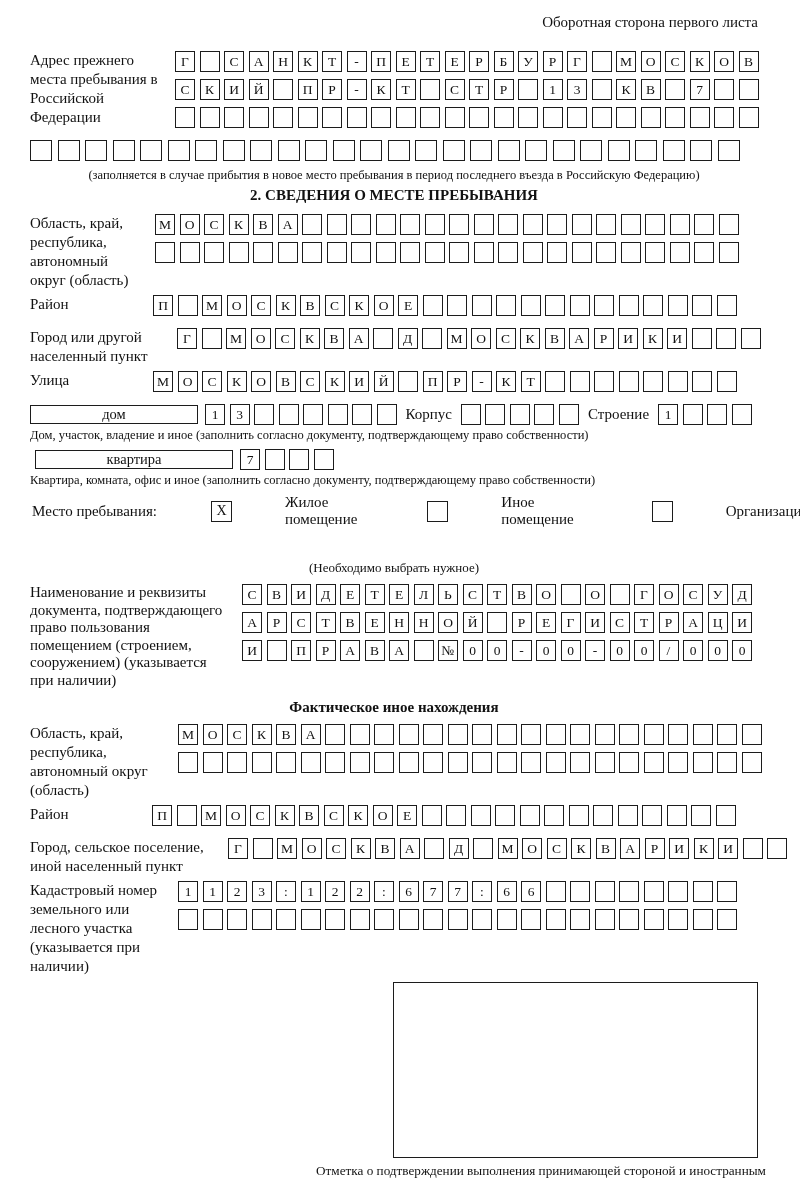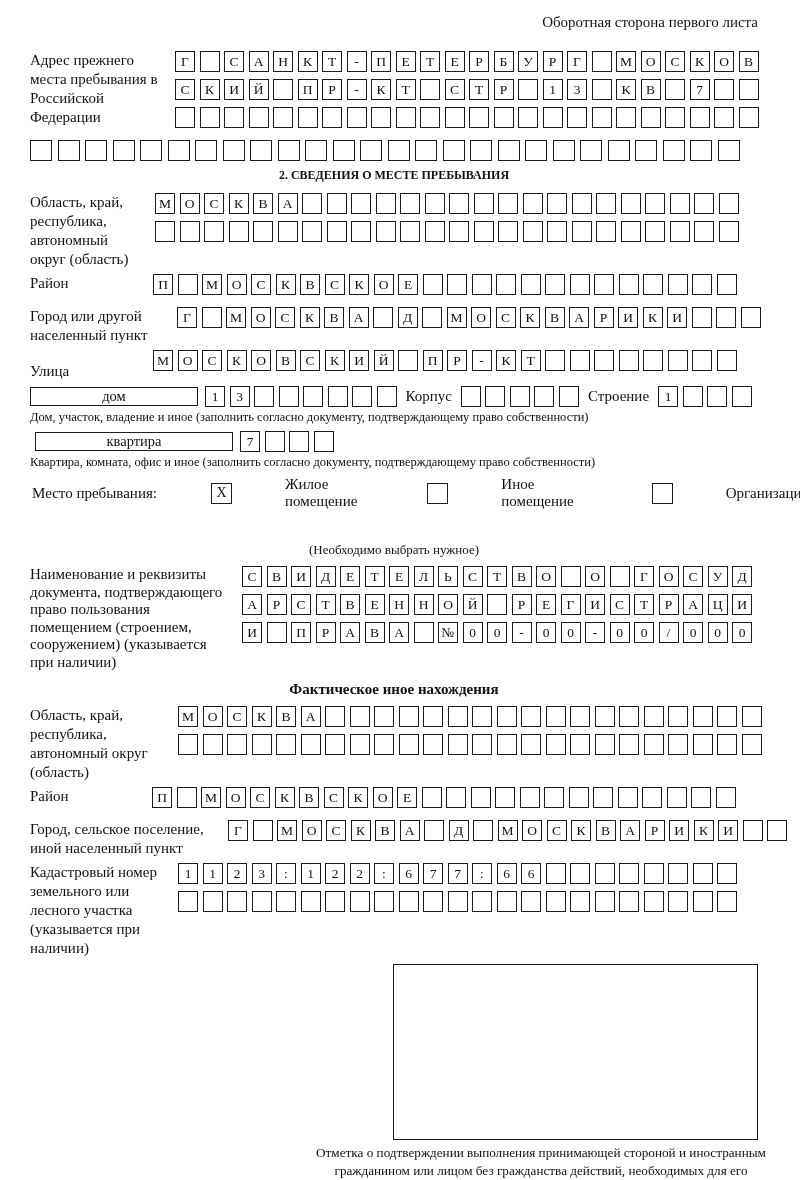--- a/index.html
+++ b/index.html
@@ -22,21 +22,21 @@
     border:1.5px solid #1c1c1c;
     display:flex; align-items:center; justify-content:center;
     font-size:13.5px; background:#fff;
   }
   .cells-wide .cell { width:22px; }
   .cells-wide { gap:5.5px; }
 
   .note { font-size:12.5px; text-align:center; margin-bottom:4px; }
   .note-left { font-size:12.5px; text-align:left; margin:1px 0 6px 0; }
 
-  .section-title { font-size:12px; font-weight:bold; text-align:center; margin:4px 0 10px 0; }
+  .section-title { font-size:15px; font-weight:bold; text-align:center; margin:4px 0 10px 0; }
 
   .house-row { display:flex; align-items:center; gap:7px; margin-bottom:3px; }
   .named-box {
     border:1.5px solid #1c1c1c; height:19px;
     display:flex; align-items:center; justify-content:center;
     font-size:14.5px; flex:none; background:#fff;
   }
   .box-dom { width:168px; }
   .box-kv  { width:198px; margin-left:5px; }
   .inline-label { font-size:15px; flex:none; padding:0 2px; }
@@ -68,21 +68,21 @@
   }
   .stamp-caption {
     width:450px; margin-left:auto; margin-right:-8px;
     text-align:center; font-size:13.2px; line-height:17.5px; margin-top:4px;
   }
 
   .w-prev   { width:145px; }
   .w-reg    { width:125px; }
   .w-raion  { width:123px; }
   .w-city   { width:147px; }
-  .w-street { width:123px;margin-top:12px; }
+  .w-street { width:123px; }
   .w-areg   { width:148px; }
   .w-araion { width:122px; }
   .w-acity  { width:198px; }
   .w-cad    { width:148px; }
 </style>
 </head>
 <body>
 
 <div class="page">
 
@@ -192,20 +192,21 @@
       <span class="cell"></span>
       <span class="cell"></span>
       <span class="cell"></span>
       <span class="cell"></span>
       <span class="cell"></span>
       <span class="cell"></span>
       <span class="cell"></span>
       <span class="cell"></span>
       <span class="cell"></span>
     </div>
+  <div class="note">(заполняется в случае прибытия в новое место пребывания в период последнего въезда в Российскую Федерацию)</div>
 
   <div class="section-title">2. СВЕДЕНИЯ О МЕСТЕ ПРЕБЫВАНИЯ</div>
 
   <div class="field">
     <div class="label w-reg">Область, край, республика, автономный округ (область)</div>
     <div class="rows">
       <div class="cells">
           <span class="cell">М</span>
           <span class="cell">О</span>
           <span class="cell">С</span>

